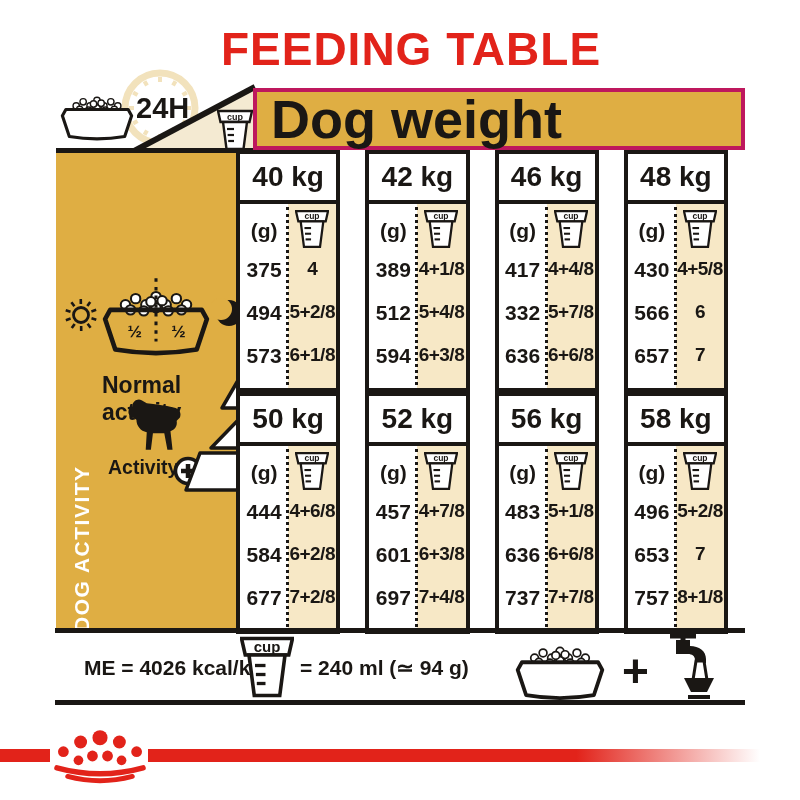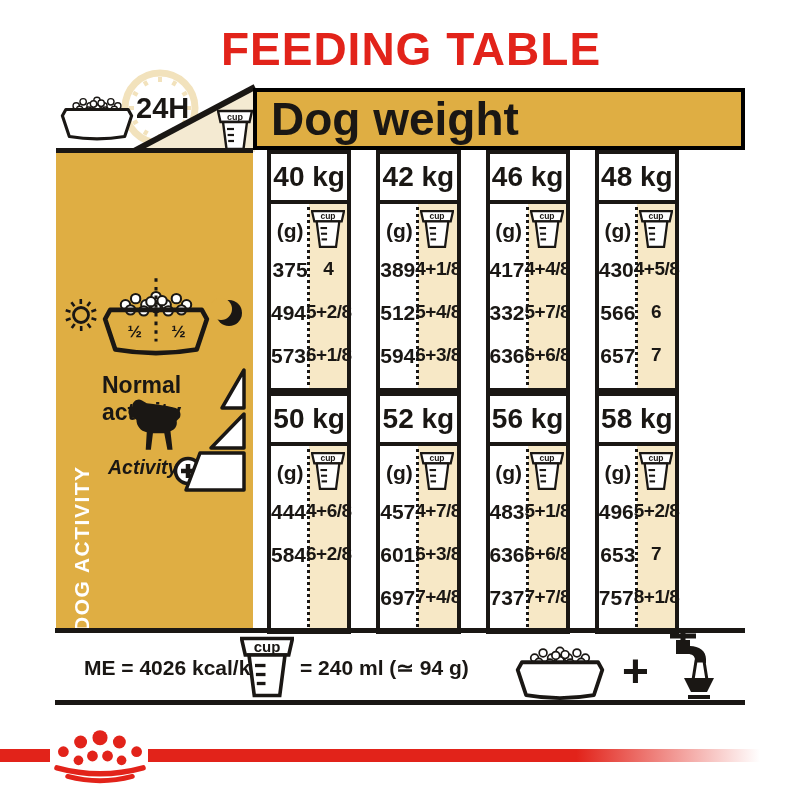--- a/index.html
+++ b/index.html
@@ -7,37 +7,37 @@
          font-family:"Liberation Sans",sans-serif;font-weight:700;color:#1a1714;}
   .abs{position:absolute;}
   
   .title{top:22px;left:11px;width:800px;text-align:center;font-size:46px;letter-spacing:1px;color:#e2231a;}
   
   .ring-svg{left:118px;top:66px;z-index:0;}
   .bowl24{left:58px;top:88px;z-index:2;}
   .h24{left:136px;top:92px;font-size:29px;z-index:2;}
   .tri-svg{left:131px;top:84px;z-index:1;}
   .cup-tri{left:217px;top:108px;z-index:3;}
-  .dwbox{left:253px;top:88px;width:492px;height:62px;background:#dfae43;border:4px solid #000000;
-         box-sizing:border-box;display:flex;align-items:center;padding-left:14px;font-size:46px;z-index:2;}
+  .dwbox{left:253px;top:88px;width:492px;height:62px;background:#dfae43;border:4px solid #be185d;
+         box-sizing:border-box;display:flex;align-items:center;padding-left:14px;font-size:54px;z-index:2;}
   .topline{left:56px;top:148px;width:197px;height:5px;background:#1a1714;z-index:4;}
   
   .sidebar{left:56px;top:150px;width:197px;height:478px;background:#dfae43;z-index:1;}
   .sun{left:8px;top:148px;}
   .bowlhalf{left:44px;top:128px;}
   .moon{left:155px;top:146px;}
   .vlabel{left:14px;top:482px;transform-origin:0 0;transform:rotate(-90deg);
           font-size:21px;color:#ffffff;letter-spacing:1.5px;white-space:nowrap;}
   .normal-act{left:46px;top:222px;font-size:23px;}
   .dog{left:66px;top:244px;}
-  .activity{left:52px;top:306px;font-size:19.5px;font-style:italic;}
+  .activity{left:52px;top:306px;font-size:19.5px;}
   .pluscirc{left:117px;top:306px;}
   .ramp{left:120px;top:214px;}
   
-  .cols{position:absolute;left:267px;width:412px;display:flex;gap:25px;z-index:3;}
+  .cols{position:absolute;left:236px;width:492px;display:flex;gap:25px;z-index:3;}
   .s1{top:150px;} .s2{top:392px;}
   .col{flex:1;display:flex;flex-direction:column;min-width:0;}
   .col-head{height:50px;box-sizing:border-box;border:4px solid #1a1714;border-bottom:none;background:#fff;
             display:flex;align-items:center;justify-content:center;font-size:28px;}
   .col-body{height:192px;box-sizing:border-box;border:4px solid #1a1714;background:#fff;position:relative;}
   .cream{position:absolute;right:0;top:0;bottom:0;width:50%;background:#f7e8c6;}
   .dots{position:absolute;left:50%;top:3px;bottom:3px;border-left:3px dotted #1a1714;margin-left:-2px;}
   .sub-head{position:relative;display:flex;height:54px;align-items:center;}
   .vrow{position:relative;display:flex;height:43px;align-items:flex-start;}
   .cell{flex:1;text-align:center;font-size:20px;}
@@ -314,20 +314,24 @@
   </svg></span>
         </div>
         <div class="vrow">
         <span class="cell g">444</span>
         <span class="cell c">4+6/8</span>
       </div>
           <div class="vrow">
         <span class="cell g">584</span>
         <span class="cell c">6+2/8</span>
       </div>
+          <div class="vrow">
+        <span class="cell g">677</span>
+        <span class="cell c">7+2/8</span>
+      </div>
       </div>
       </div>
       <div class="col">
       <div class="col-head">52 kg</div>
       <div class="col-body">
         <div class="cream"></div>
         <div class="dots"></div>
         <div class="sub-head">
           <span class="cell g">(g)</span>
           <span class="cell"><svg width="34" height="40" viewBox="0 0 36 42">

